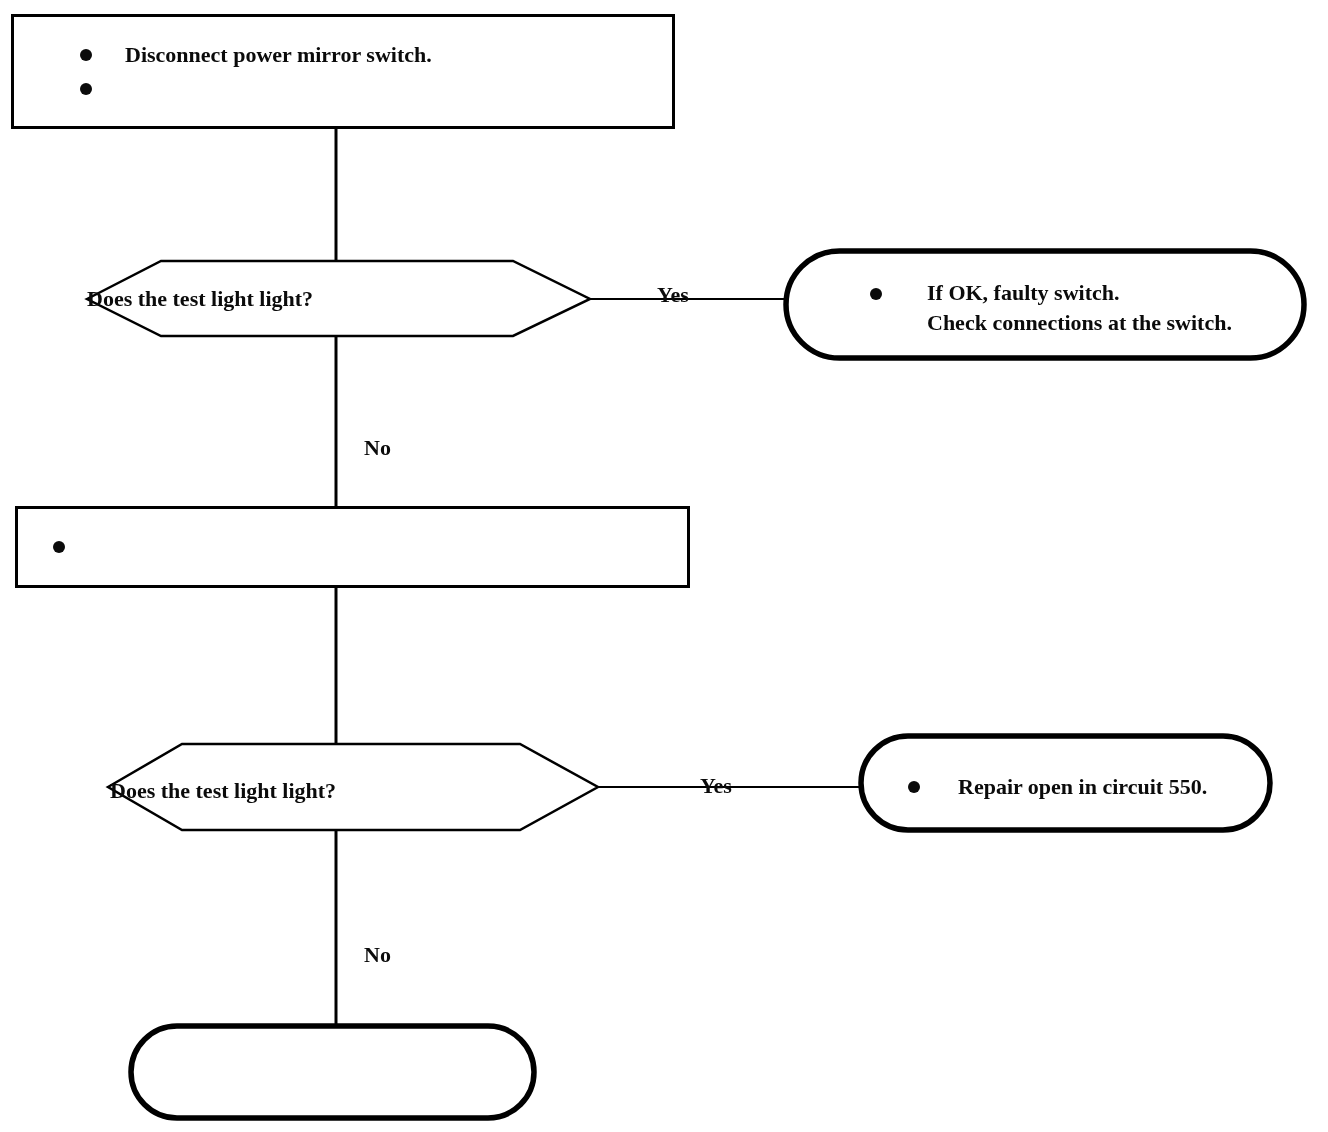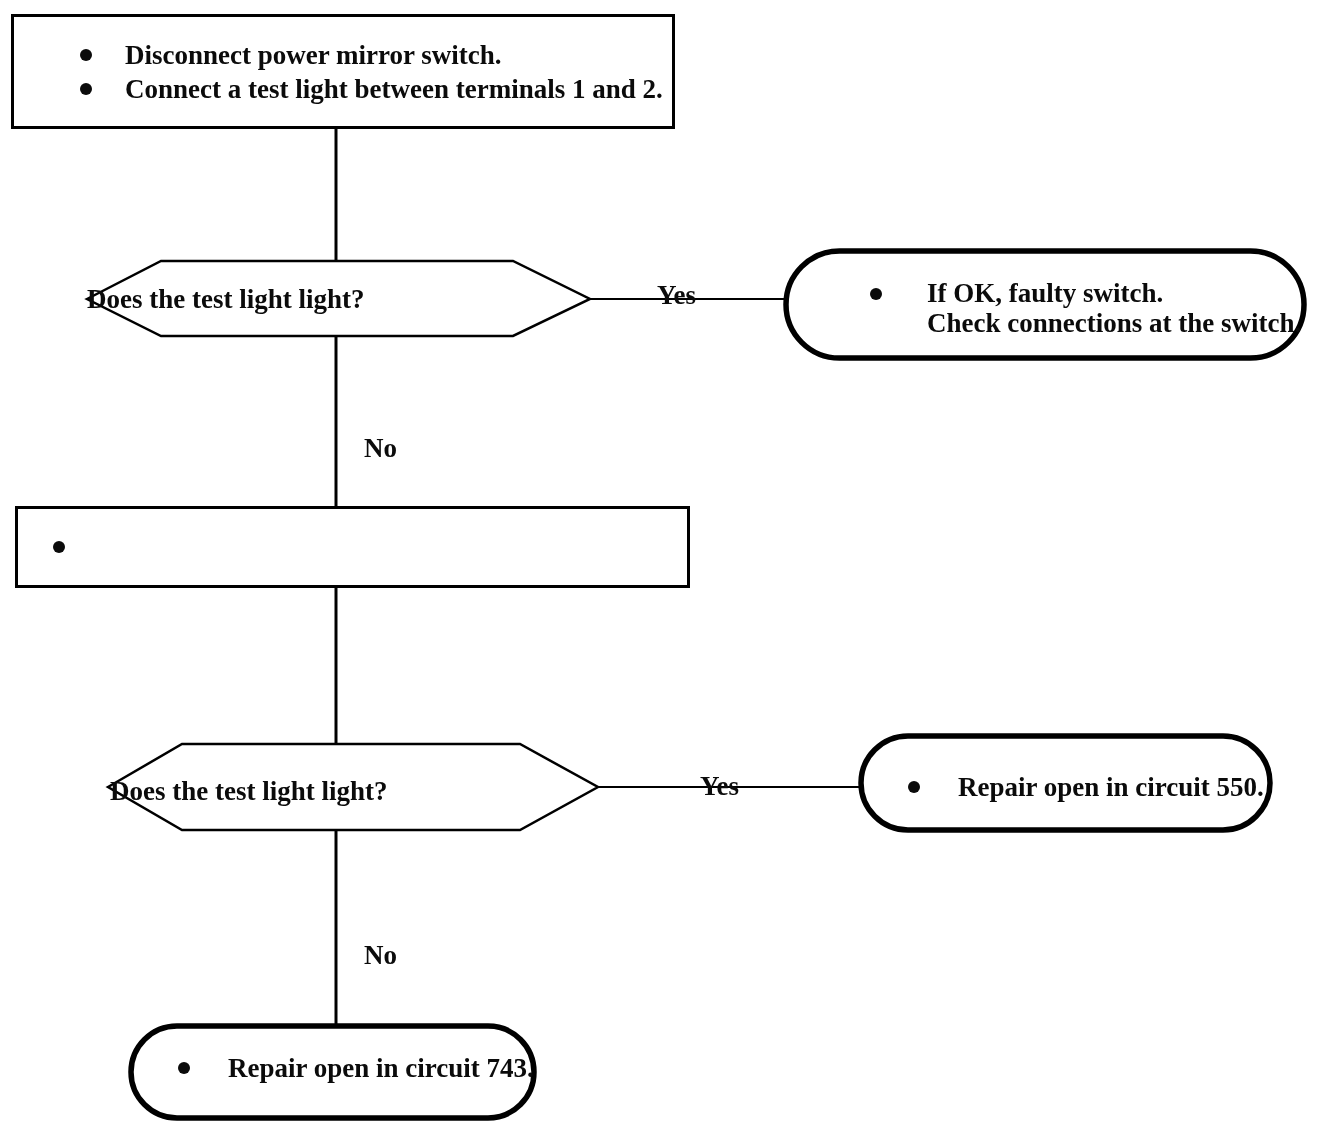--- a/index.html
+++ b/index.html
@@ -2,21 +2,21 @@
 <html><head>
 <meta charset="utf-8">
 <style>
   html, body { margin: 0; padding: 0; background: #ffffff; }
   .page {
     position: relative;
     width: 1328px;
     height: 1132px;
     background: #ffffff;
     font-family: "Liberation Serif", "DejaVu Serif", serif;
-    font-size: 27px;
+    font-size: 22px;
     font-weight: 600;
     color: #0b0b0b;
     overflow: hidden;
   }
   .shapes { position: absolute; left: 0; top: 0; }
   .brow { position: absolute; padding-left: 45px; line-height: 34px; white-space: nowrap; }
   .brow .dot, .brow30 .dot {
     position: absolute; left: 0;
     width: 12px; height: 12px;
     background: #0b0b0b; border-radius: 50%;
@@ -55,21 +55,20 @@
 
     <rect x="131" y="1026" width="403" height="92" rx="46" ry="46" fill="#fff" stroke="#000" stroke-width="5.5"></rect>
   </svg>
 
   <div class="brow" style="left:80px; top:38px;">
     <span class="dot"></span>
     <span>Disconnect power mirror switch.</span>
   </div>
   <div class="brow" style="left:80px; top:72px;">
     <span class="dot"></span>
-    <span>Connect a test light between terminals 1 and 2.</span>
   </div>
 
   <div class="decision-label" style="left:87px; top:286px; width:503px;">Does the test light light?</div>
 
   <div class="edge-label" style="left:657px; top:259px;">Yes</div>
   <div class="edge-label" style="left:364px; top:412px;">No</div>
 
   <div class="brow30" style="left:870px; top:278px; padding-left:57px;">
     <span class="dot" style="top:10px;"></span>
     <div>If OK, faulty switch.</div>
@@ -83,18 +82,14 @@
   <div class="decision-label" style="left:110px; top:778px; width:470px;">Does the test light light?</div>
 
   <div class="edge-label" style="left:700px; top:750px;">Yes</div>
   <div class="edge-label" style="left:364px; top:919px;">No</div>
 
   <div class="brow30" style="left:908px; top:772px; padding-left:50px;text-align:center;">
     <span class="dot"></span>
     <span>Repair open in circuit 550.</span>
   </div>
 
-  <div class="brow30" style="left:178px; top:1053px; padding-left:50px;">
-    <span class="dot"></span>
-    <span>Repair open in circuit 743.</span>
-  </div>
 
 </div>
 
 </body></html>

